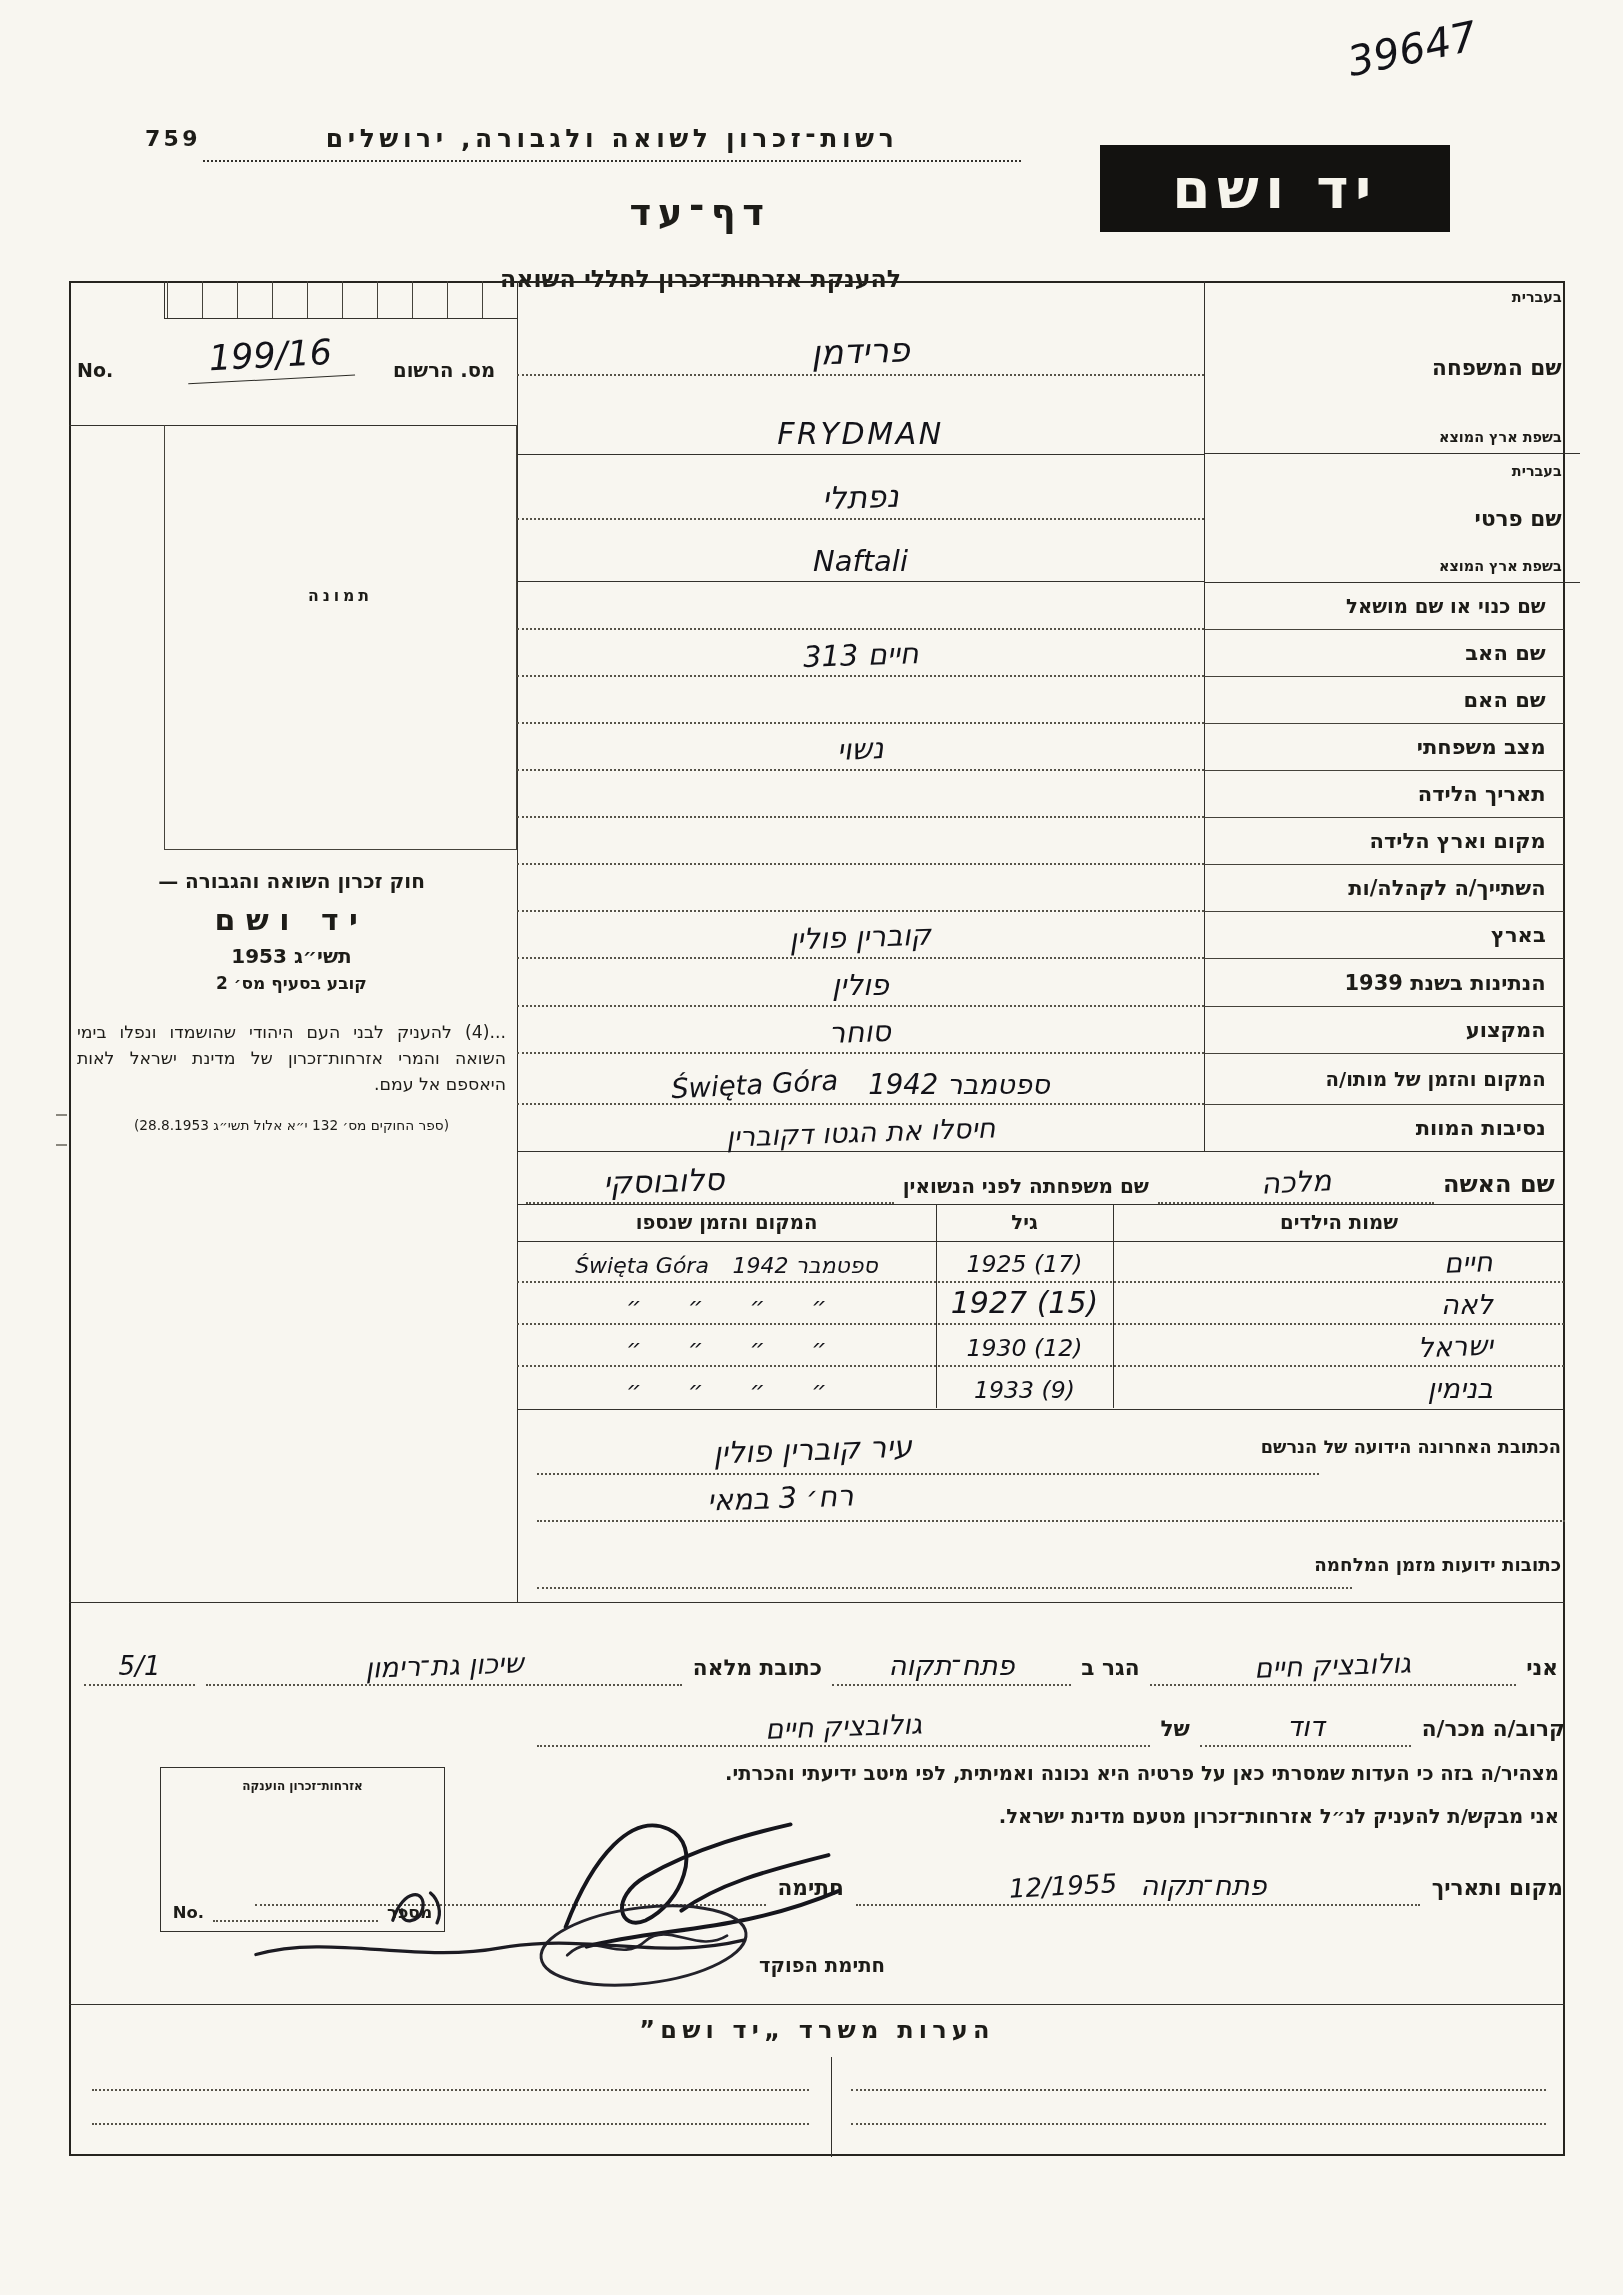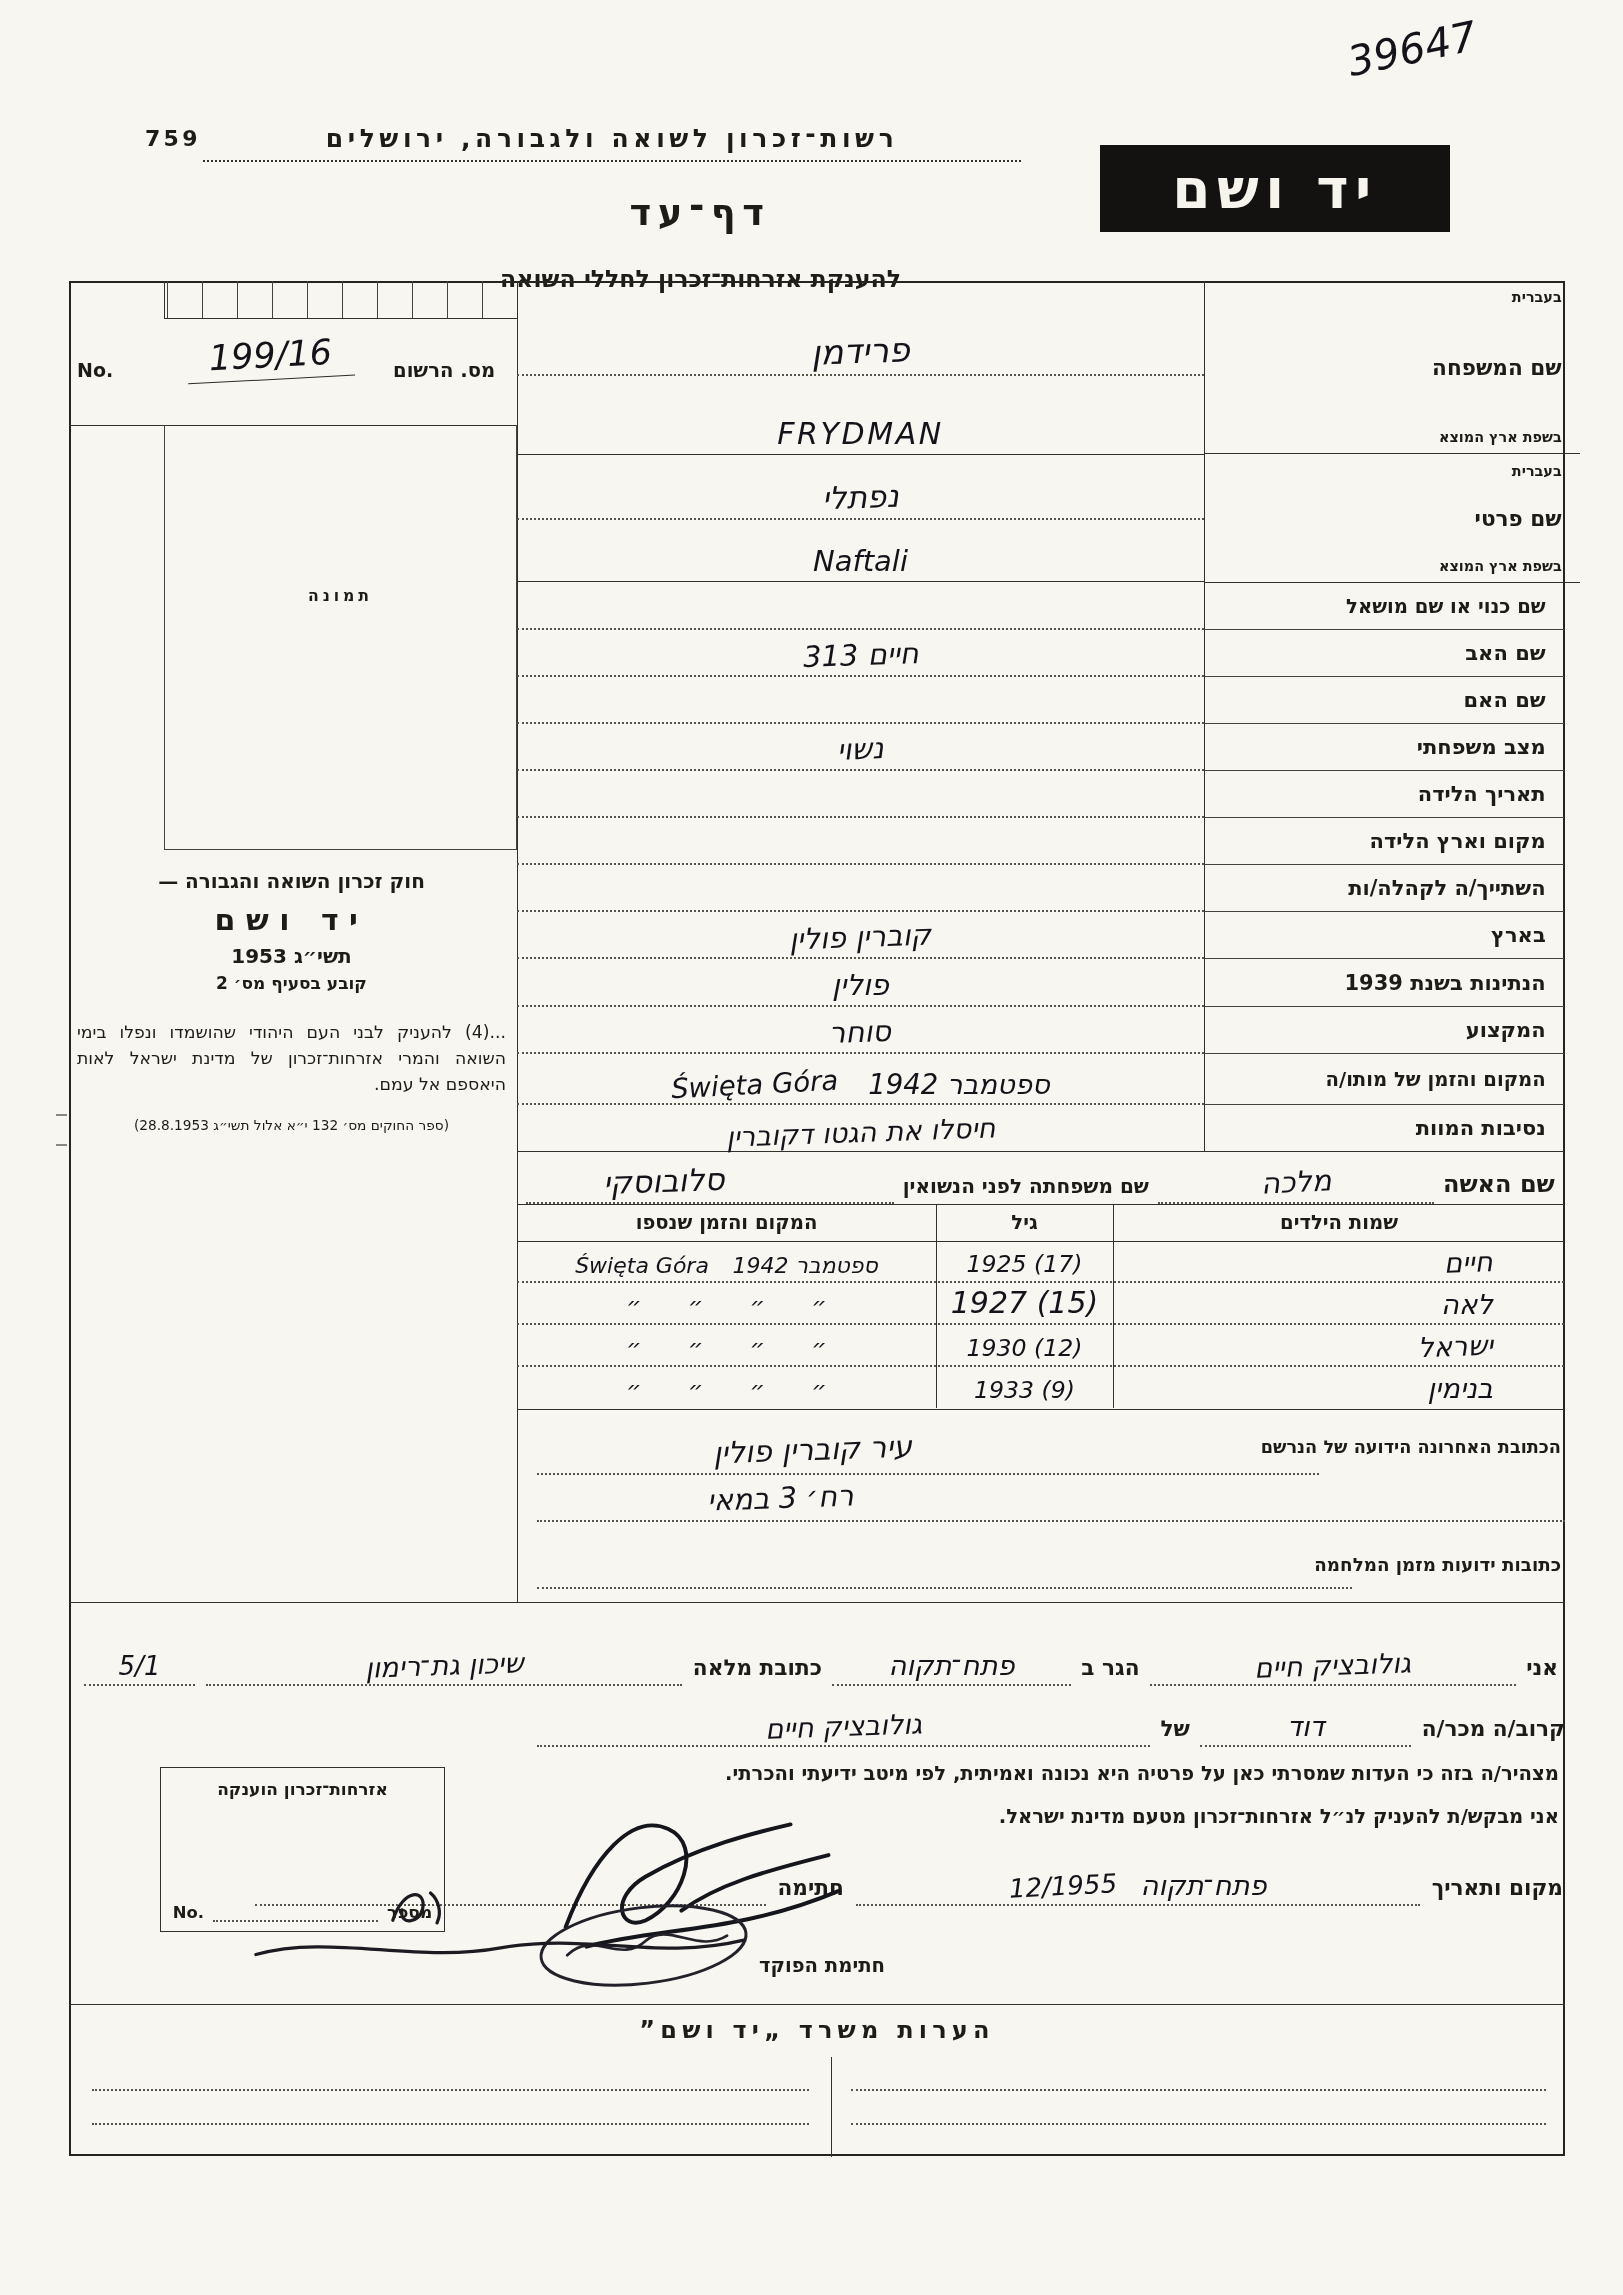--- a/index.html
+++ b/index.html
@@ -295,21 +295,21 @@
   <path d="M6 48 C120 16 250 62 380 38 C510 14 620 58 752 26" fill="none" stroke="#1c1b22" stroke-width="5" stroke-linecap="round"></path>
 </svg>
 <svg class="abs" style="left:385px;top:1880px;" width="65" height="52" viewBox="0 0 100 80">
   <path d="M12 62 C28 12 64 14 58 44 C53 68 22 70 26 46 M70 20 C82 30 88 50 80 66" fill="none" stroke="#1c1b22" stroke-width="5" stroke-linecap="round"></path>
 </svg>
 
 <div class="abs b" style="left:759px;top:1954px;font-size:19.6px;white-space:nowrap;">חתימת הפוקד</div>
 
 <div class="abs" style="left:160px;top:1767px;width:285px;height:165px;border:1.6px solid #33312c;display:flex;
      flex-direction:column;justify-content:space-between;">
-  <div class="b" style="text-align:center;font-size:17px;margin-top:10.5px;">אזרחות־זכרון הוענקה</div>
+  <div class="b" style="text-align:center;font-size:12px;margin-top:10.5px;">אזרחות־זכרון הוענקה</div>
   <div style="display:flex;align-items:flex-end;padding:0 11.8px 9.2px;">
     <span class="b" style="font-size:17px;">מספר</span>
     <span style="flex:1;border-bottom:2px dotted #565349;margin:0 9.2px;height:22px;"></span>
     <span class="b ltr" style="font-size:16.4px;">No.</span>
   </div>
 </div>
 
 <div class="abs b" style="left:69px;top:2016px;width:1496px;text-align:center;font-size:24px;letter-spacing:5.2px;">הערות משרד „יד ושם”</div>
 <div class="vline" style="left:831px;top:2057px;height:100px;"></div>
 <div class="dot-line" style="left:92px;top:2089px;width:717px;"></div>

